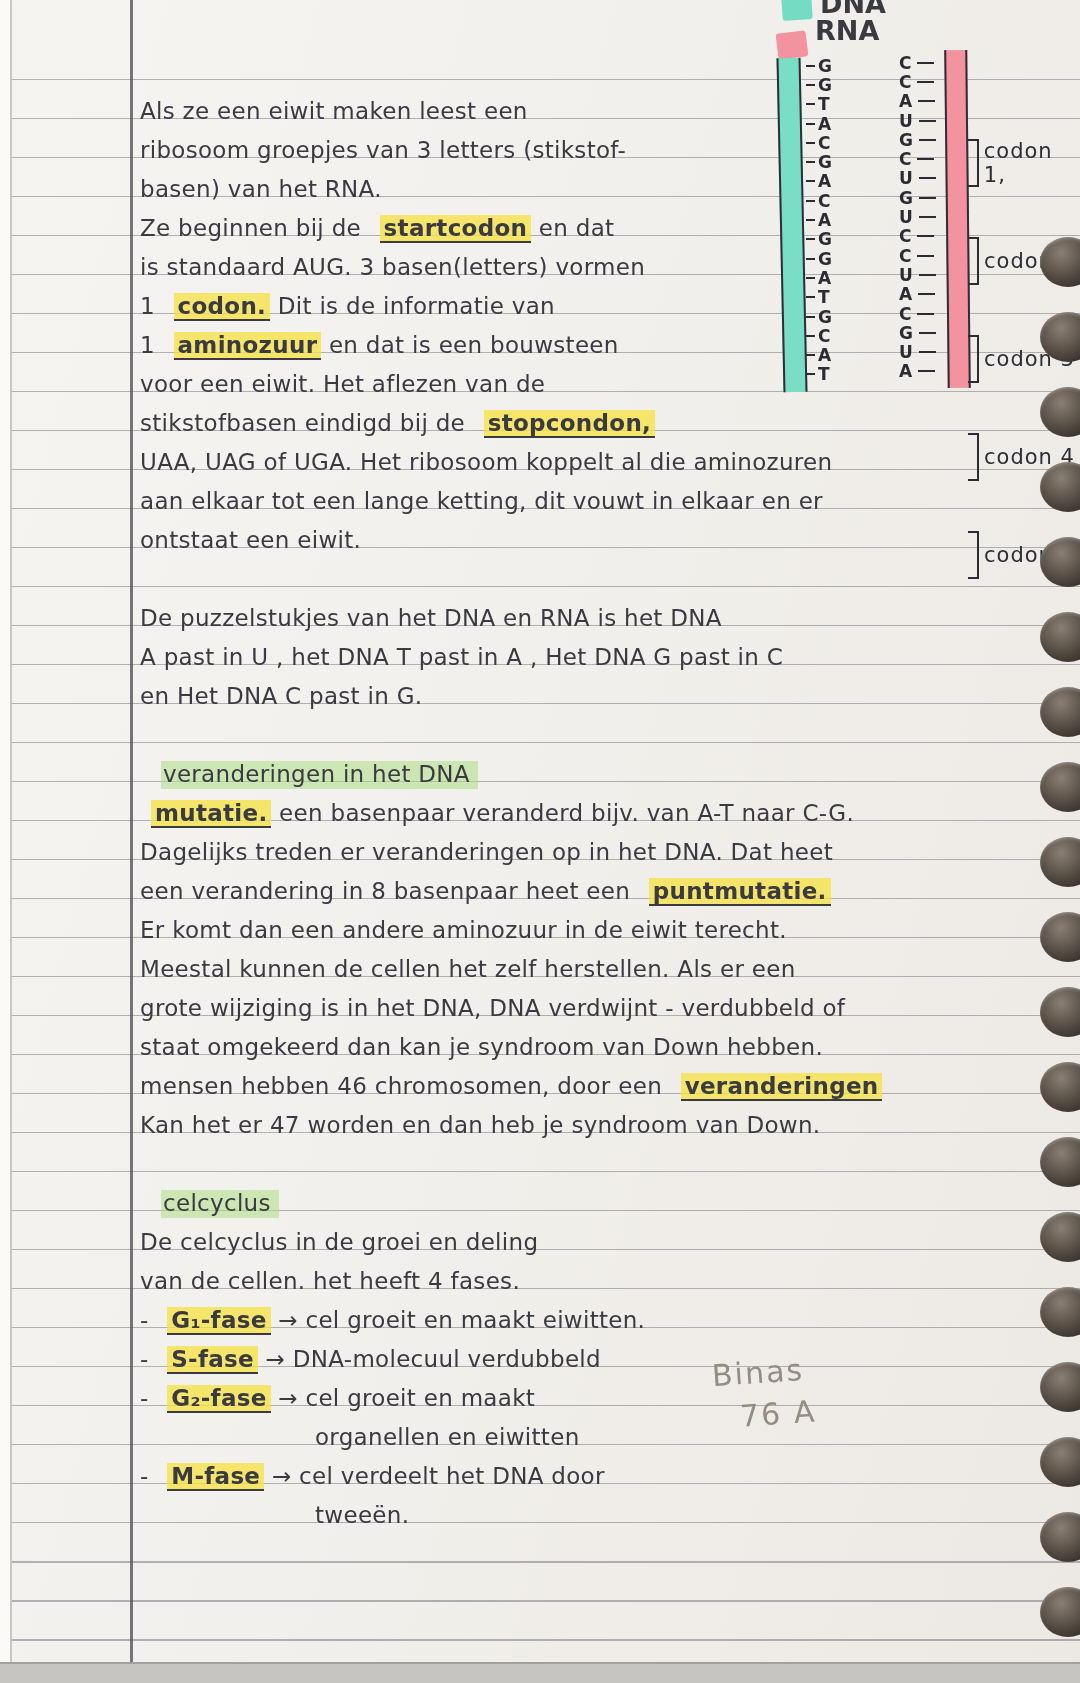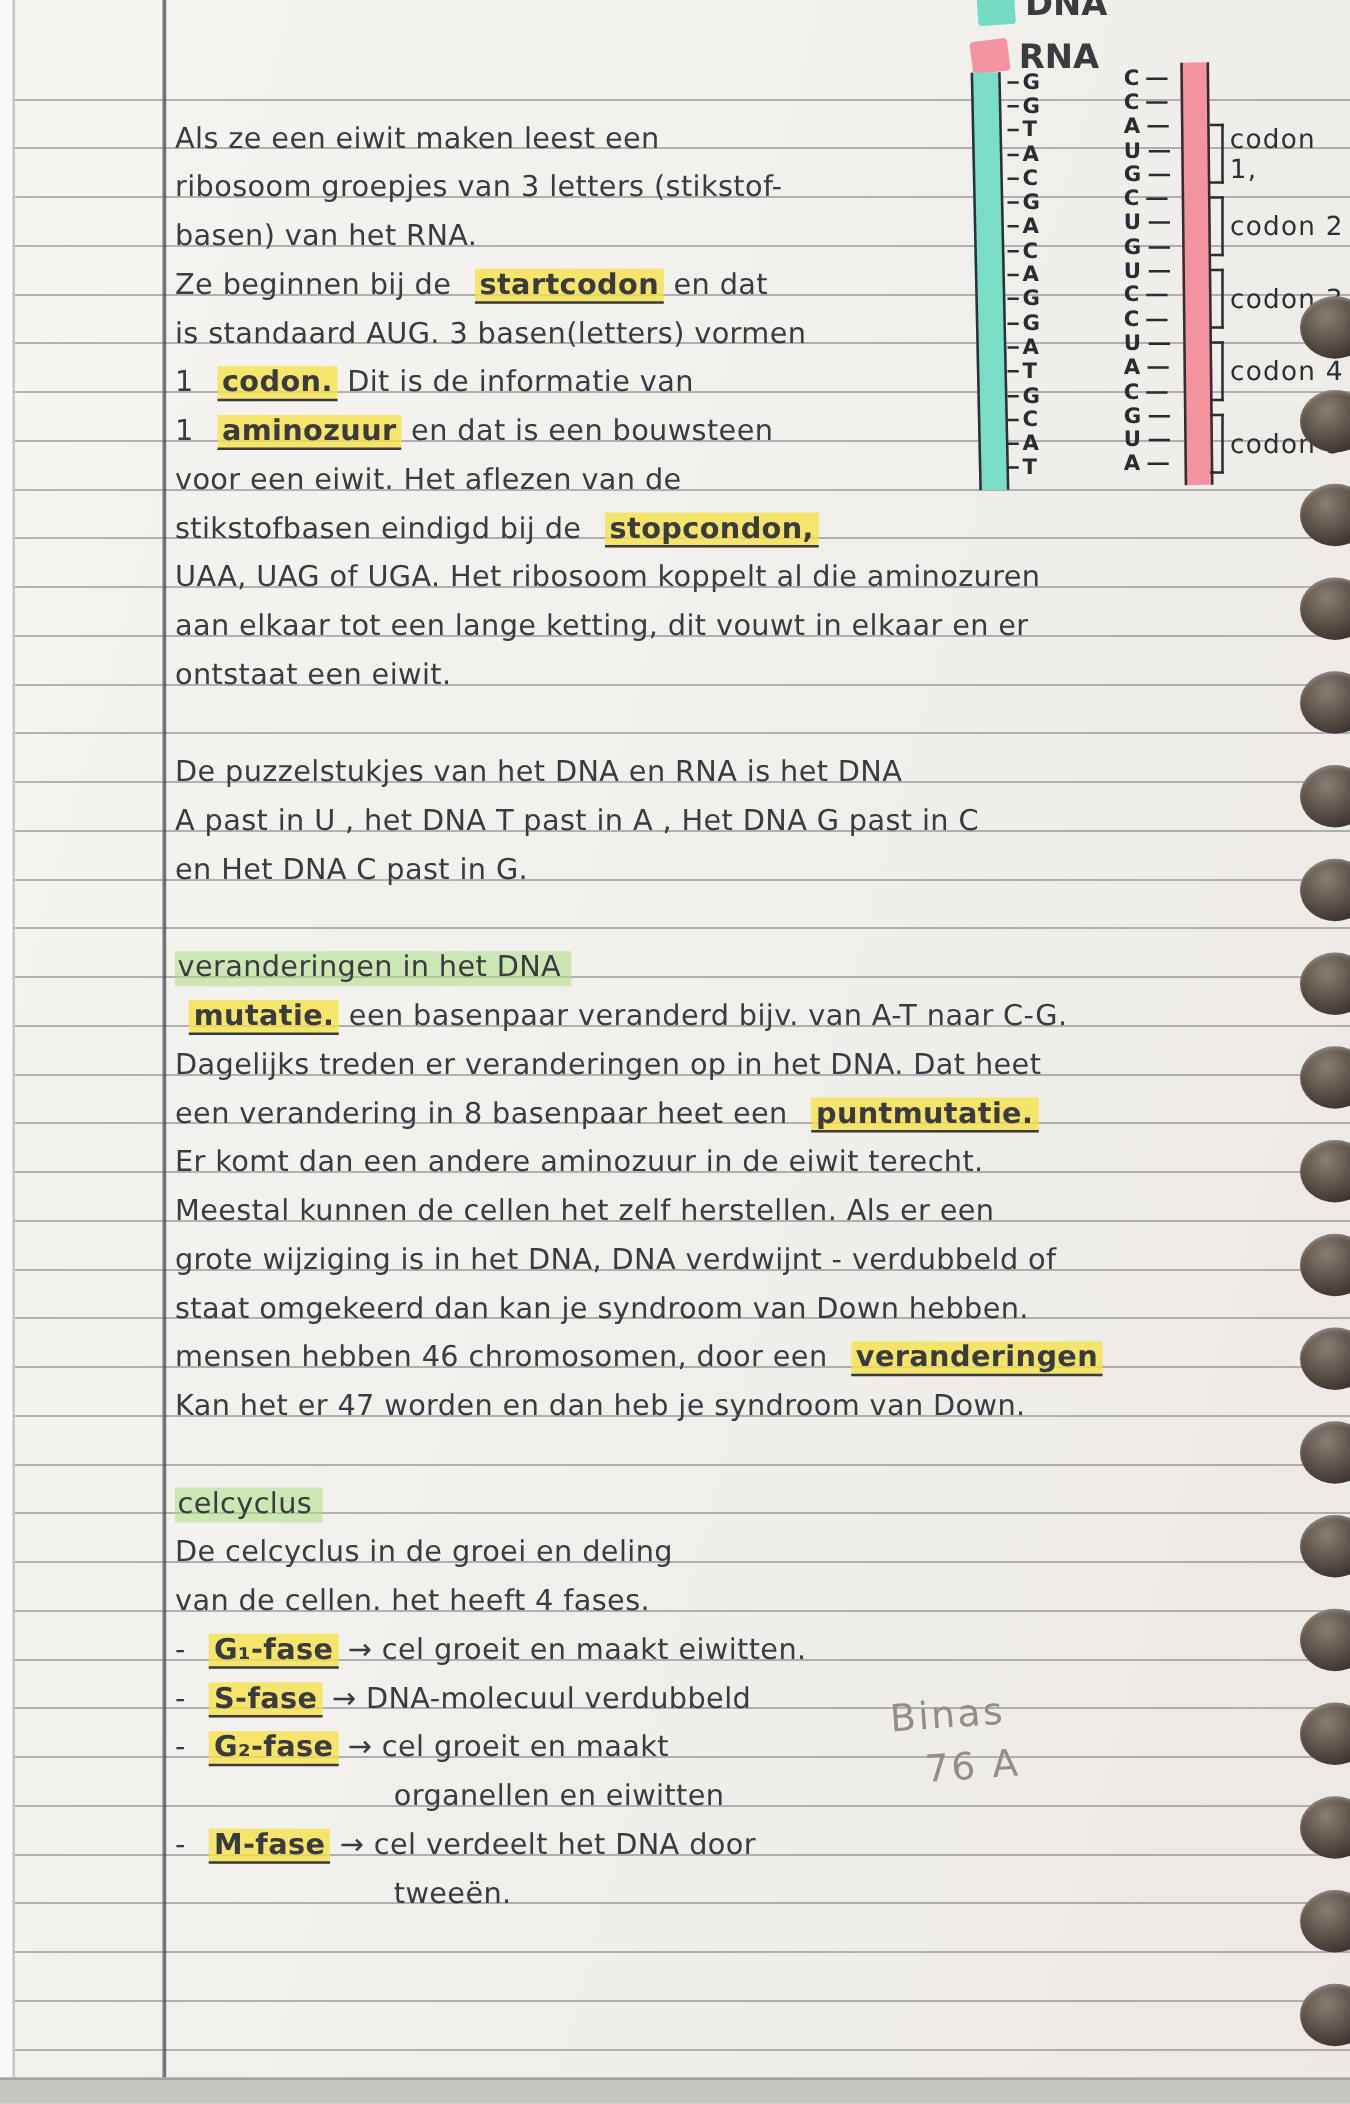--- a/index.html
+++ b/index.html
@@ -15,35 +15,35 @@
   .rules{
     position:absolute;left:0;right:0;top:79px;height:1562px;
     background:repeating-linear-gradient(to bottom,rgba(112,110,120,0.5) 0 1.5px,transparent 1.5px 39px);
   }
   .margin-line{position:absolute;left:120px;top:0;width:3px;height:1662px;background:#54555b;opacity:.8;}
   .desk{position:absolute;left:0;top:1662px;width:1080px;height:21px;background:#c7c5c1;border-top:2px solid #a3a19d;}
 
   .rows{position:absolute;left:140px;top:92px;width:910px;}
   .row{height:39px;line-height:39px;font-size:23px;letter-spacing:.3px;color:#3a3a41;white-space:nowrap;}
   .row .hl-y{background:rgba(246,225,70,.78);padding:0 4px;border-bottom:2px solid #3a3a41;font-weight:bold;margin-left:11px;}
-  .row.heading .hl-g{background:rgba(171,222,131,.55);padding:0 8px 2px 2px;}
+  .row.heading .hl-g{background:rgba(171,222,131,.55);padding:0 8px 2px 2px;margin-left:21px;}
   .row.indent{padding-left:175px;}
 
   .pencil{position:absolute;color:#938d84;font-size:30px;letter-spacing:2px;transform:rotate(-4deg);}
 
   
   .swatch{position:absolute;border-radius:3px;}
   .legend-label{position:absolute;font-size:27px;font-weight:bold;color:#3a3a41;}
   .strand{position:absolute;border-left:2.5px solid #2e2e34;border-right:2.5px solid #2e2e34;}
   .letters{position:absolute;}
   .base{height:19.3px;display:flex;align-items:center;font-size:17px;font-weight:bold;color:#2b2b31;}
   .tick-l{display:inline-block;width:9px;border-top:2px solid #2b2b31;margin-right:3px;}
   .tick-r{display:inline-block;width:17px;border-top:2px solid #2b2b31;margin-left:6px;}
   .codons{position:absolute;left:968px;top:94px;}
-  .codon{height:57.9px;display:flex;align-items:center;}
+  .codon{height:57.9px;display:flex;align-items:center;margin-top:40px;}
   .bracket{width:9px;height:44px;border-right:2.5px solid #2b2b31;border-top:2.5px solid #2b2b31;border-bottom:2.5px solid #2b2b31;margin-right:5px;}
   .codon-label{font-size:21px;color:#2e2e34;letter-spacing:1px;}
 
   .hole{
     position:absolute;left:1040px;width:56px;height:50px;border-radius:50%;
     background:radial-gradient(circle at 38% 32%,#8a7f73 0%,#5a5148 45%,#37302a 78%,#2b2520 100%);
     box-shadow:inset 0 2px 3px rgba(255,255,255,.25);
   }
 </style>
 </head>
@@ -91,21 +91,21 @@
   <div class="row"><span>- </span><span class="hl-y">S-fase</span><span> → DNA-molecuul verdubbeld</span></div>
   <div class="row"><span>- </span><span class="hl-y">G₂-fase</span><span> → cel groeit en maakt</span></div>
   <div class="row indent"><span>organellen en eiwitten</span></div>
   <div class="row"><span>- </span><span class="hl-y">M-fase</span><span> → cel verdeelt het DNA door</span></div>
   <div class="row indent"><span>tweeën.</span></div>
 </div>
 
 <div class="swatch" style="left:782px;top:-4px;width:30px;height:24px;background:#74dcc2;transform:rotate(-4deg);"></div>
 <div class="legend-label" style="left:820px;top:-12px;">DNA</div>
 <div class="swatch" style="left:777px;top:32px;width:30px;height:26px;background:#f2939f;transform:rotate(-7deg);"></div>
-<div class="legend-label" style="left:815px;top:30px;text-align:center;">RNA</div>
+<div class="legend-label" style="left:815px;top:15px;text-align:center;">RNA</div>
 
 <div class="strand" style="left:780px;top:58px;width:20px;height:334px;background:#79dec5;transform:rotate(-1.2deg);"></div>
 <div class="strand" style="left:946px;top:50px;width:19px;height:338px;background:#f2939f;transform:rotate(-0.6deg);"></div>
 
 <div class="letters" style="left:806px;top:56px;">
     <div class="base">
       <i class="tick-l"></i>
       <span>G</span>
     </div>
     <div class="base">

